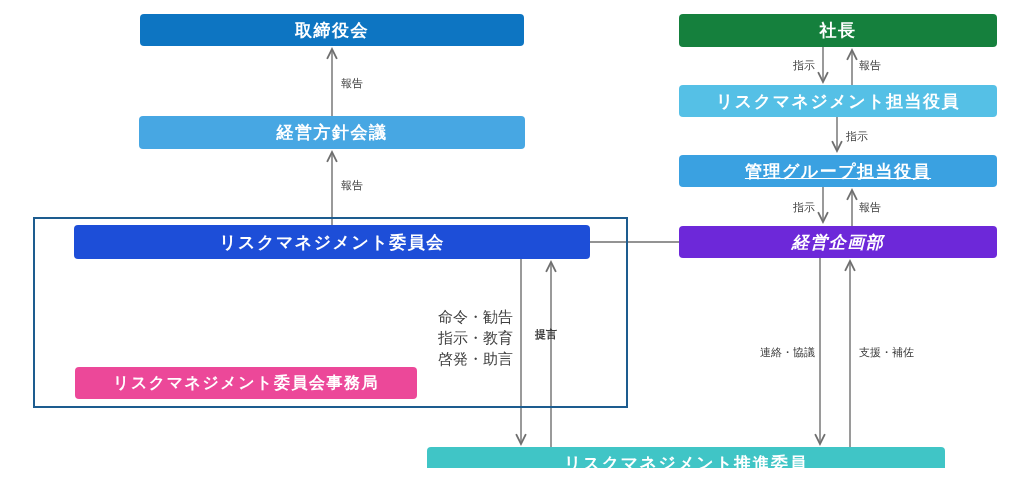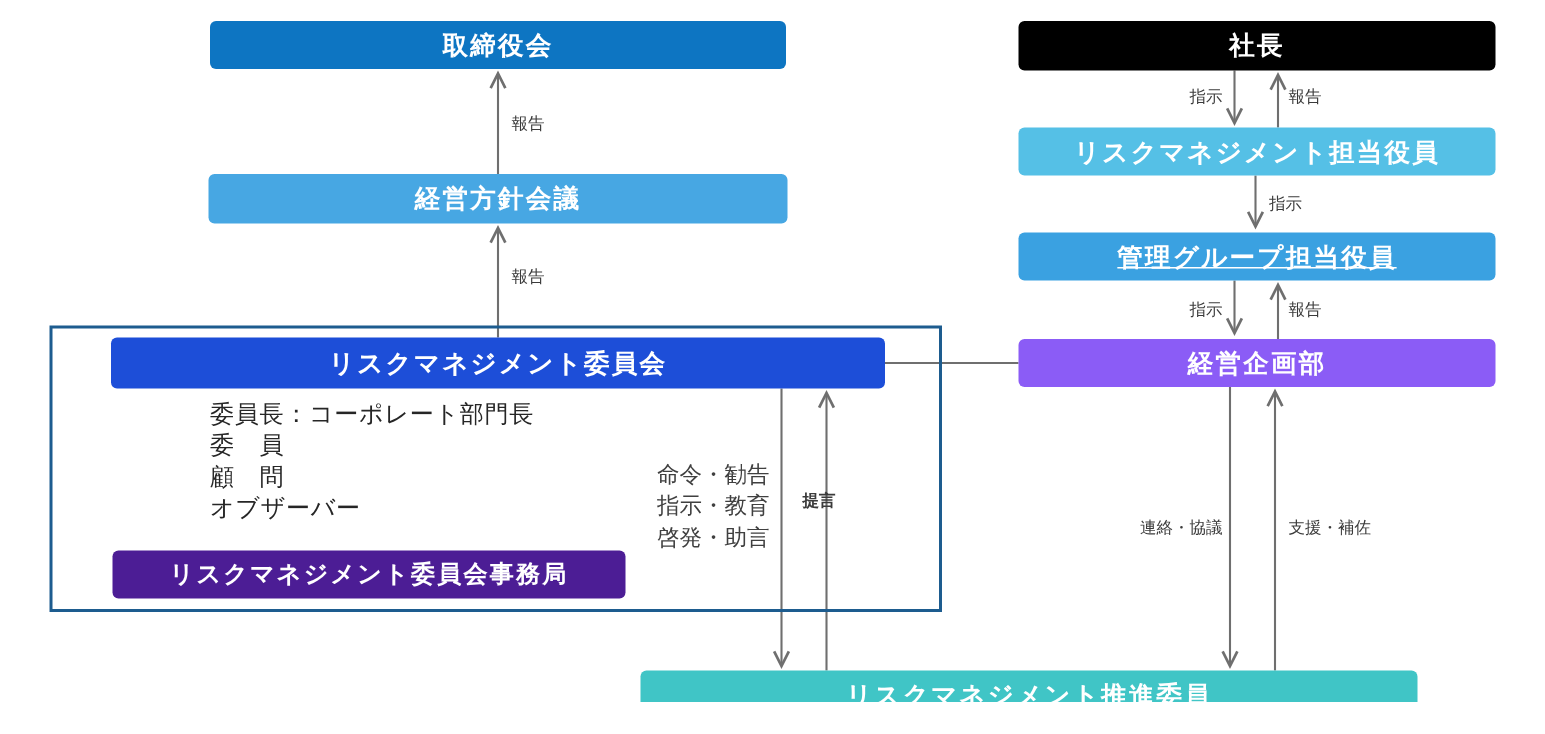--- a/index.html
+++ b/index.html
@@ -65,36 +65,30 @@
   </svg>
 
   <div class="frame"></div>
 
   <div class="box b-board" style="background-color: rgb(13, 117, 194);">取締役会</div>
 
   <div class="box b-policy" style="background-color: rgb(71, 167, 227);">経営方針会議</div>
 
   <div class="box b-committee" style="background-color: #1d4ed8;">リスクマネジメント委員会</div>
 
-  <div class="members">
-    <div>委員長：コーポレート部門長</div>
-    <div>委　員</div>
-    <div>顧　問</div>
-    <div>オブザーバー</div>
-  </div>
 
-  <div class="box b-secretariat" style="background-color: #4c1d95;">リスクマネジメント委員会事務局</div>
+  <div class="box b-secretariat" style="background-color: #ec4899;">リスクマネジメント委員会事務局</div>
 
-  <div class="box b-president" style="background-color: #000000;">社長</div>
+  <div class="box b-president" style="background-color: #15803d;">社長</div>
 
   <div class="box b-rm-officer" style="background-color: rgb(85, 192, 230);">リスクマネジメント担当役員</div>
 
   <div class="box b-admin-officer" style="background-color: rgb(58, 161, 225); text-decoration: underline;">管理グループ担当役員</div>
 
-  <div class="box b-planning" style="background-color: #8b5cf6;">経営企画部</div>
+  <div class="box b-planning" style="background-color: #6d28d9; font-style: italic;">経営企画部</div>
 
   <div class="box b-promotion" style="background-color: rgb(64, 197, 198);">リスクマネジメント推進委員</div>
 
   <div class="lbl" style="left:341px;top:74px;">報告</div>
   <div class="lbl" style="left:341px;top:176px;">報告</div>
 
   <div class="lbl-block" style="right:517px;top:306px;">
     <div>命令・勧告</div>
     <div>指示・教育</div>
     <div>啓発・助言</div>

